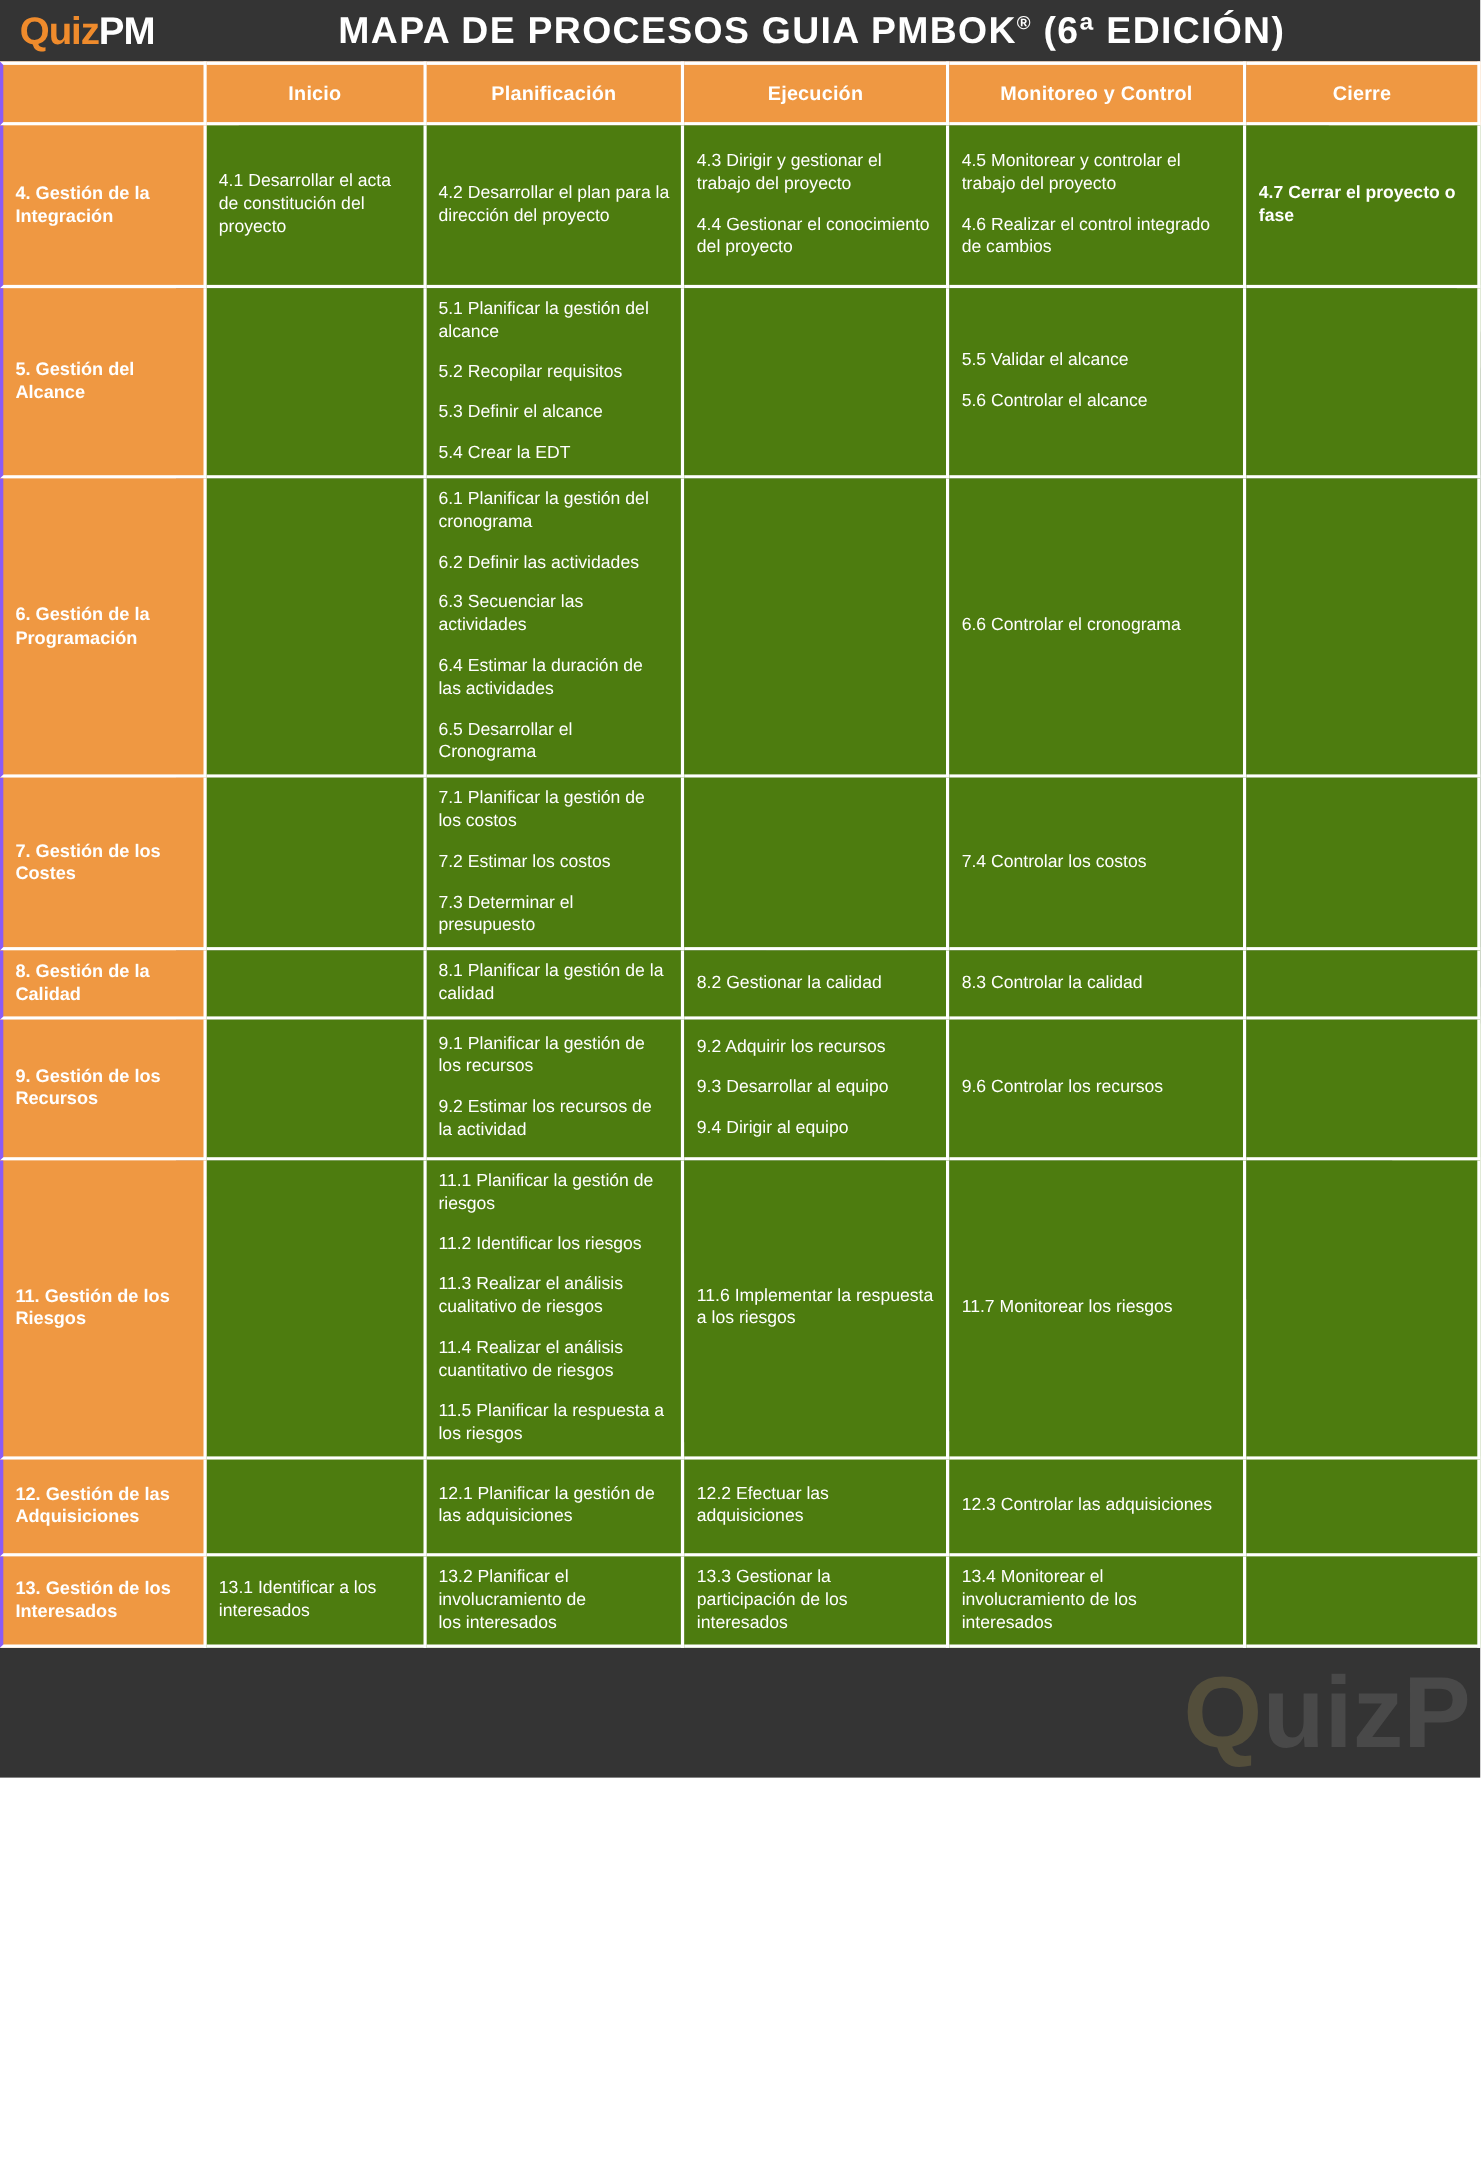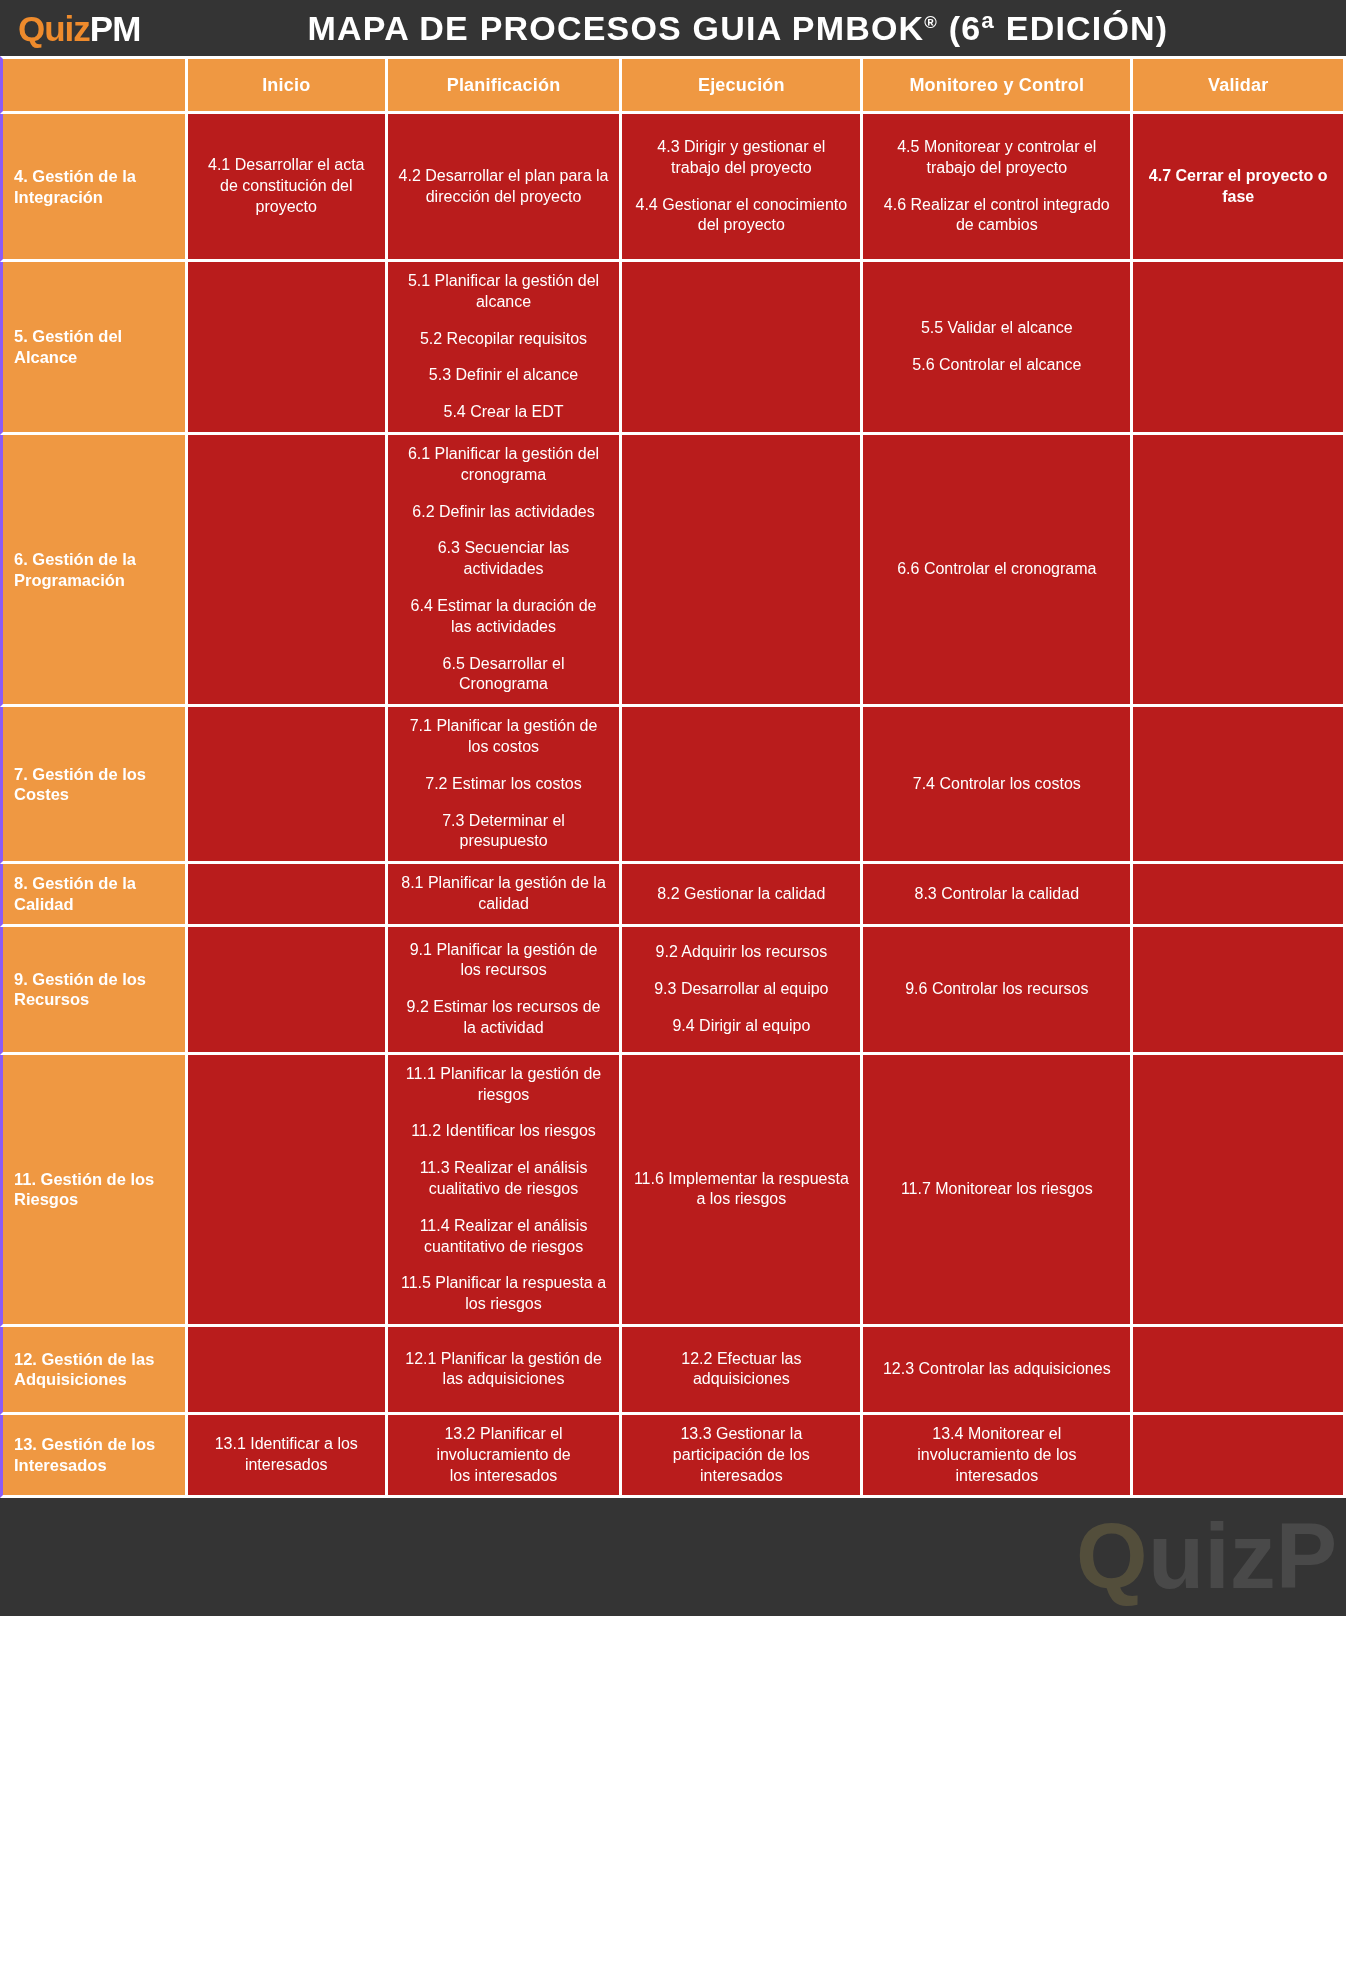--- a/index.html
+++ b/index.html
@@ -109,25 +109,25 @@
     background: #EF9842;
     color: #ffffff;
     font-size: 16.5px;
     font-weight: bold;
     line-height: 1.25;
     text-align: left;
     width: 160px;
   }
   
   td.cell {
-    background: #b91c1c;
+    background: #4d7c0f;
     color: #ffffff;
     font-size: 16px;
     line-height: 1.3;
-    text-align: center;
+    text-align: left;
   }
   td.cell.empty { }
   td.cell p { margin: 0 0 16px 0; white-space: pre-line; }
   td.cell p:last-child { margin-bottom: 0; }
   td.cell p.b { font-weight: bold; }
 
   
   .footer {
     position: relative;
     height: 118px;
@@ -206,21 +206,21 @@
         <col style="width:230px">
         <col style="width:181px">
       </colgroup>
       <thead>
         <tr>
           <th class="corner"></th>
           <th class="colhead">Inicio</th>
           <th class="colhead">Planificación</th>
           <th class="colhead">Ejecución</th>
           <th class="colhead">Monitoreo y Control</th>
-          <th class="colhead">Validar</th>
+          <th class="colhead">Cierre</th>
         </tr>
       </thead>
       <tbody id="map-body">
           <tr style="height: 148px;">
             <td class="area">4. Gestión de la Integración</td>
             <td class="cell">
               <p>4.1 Desarrollar el acta de constitución del proyecto</p>
             </td>
             <td class="cell">
               <p>4.2 Desarrollar el plan para la dirección del proyecto</p>

